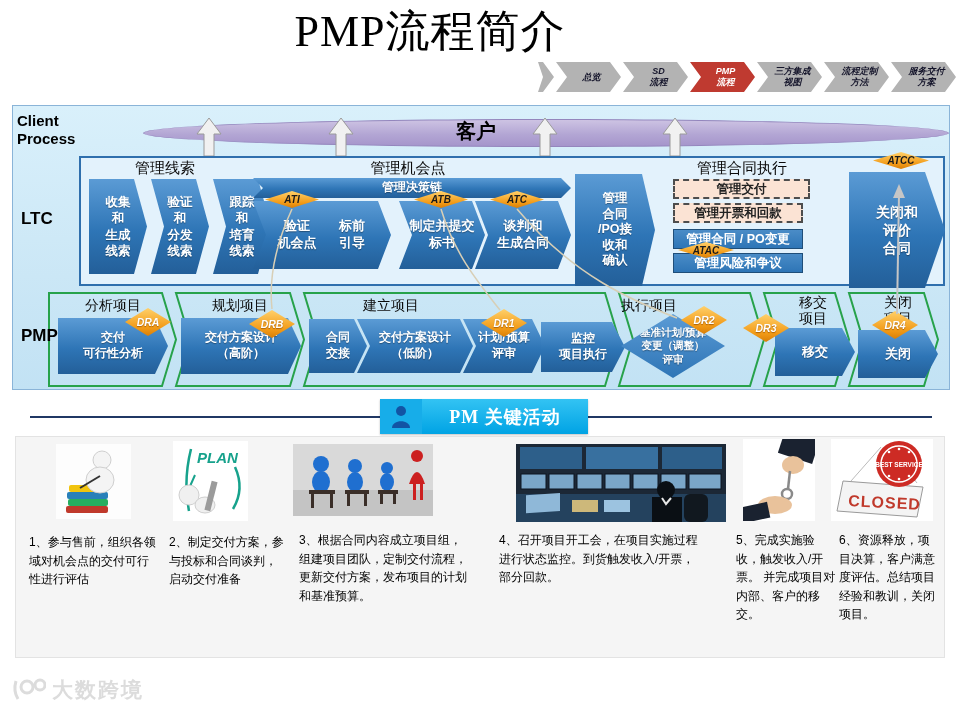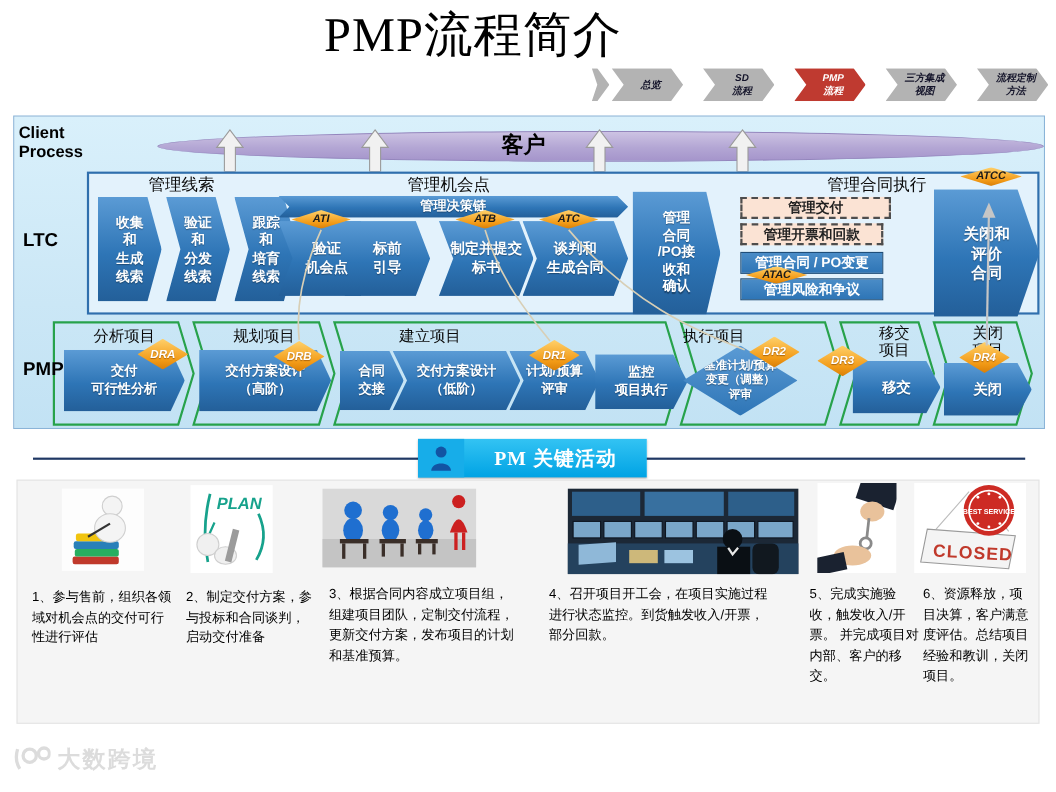--- a/index.html
+++ b/index.html
@@ -1,21 +1,21 @@
 <!DOCTYPE html>
 <html><head>
 <meta charset="utf-8">
 <style>
   html,body{margin:0;padding:0;background:#fff;}
   .slide{position:relative;width:960px;height:720px;background:#fff;overflow:hidden;font-family:"Liberation Sans",sans-serif;}
   [data-bind]{white-space:pre-line;}
   .abs{position:absolute;}
   .page-title{position:absolute;left:120px;top:2px;width:620px;text-align:center;font-family:"Liberation Serif",serif;font-size:44px;color:#000;font-weight:400;letter-spacing:1px;}
   
-  .nav{position:absolute;left:556px;top:62px;width:402px;height:14px;display:flex;gap:18px;}
+  .nav{position:absolute;left:556px;top:62px;width:402px;height:14px;display:flex;gap:2px;}
   .nav-item{flex:0 0 65px;height:30px;display:flex;align-items:center;justify-content:center;text-align:center;font-size:9px;font-weight:bold;font-style:italic;line-height:1.2;color:#14142a;background:#b3b3b3;clip-path:polygon(0 0,calc(100% - 11px) 0,100% 50%,calc(100% - 11px) 100%,0 100%,11px 50%);padding-left:6px;box-sizing:border-box;}
   .nav-item.active{background:#bf3a30;color:#fff;}
   .nav-frag{position:absolute;left:538px;top:62px;width:16px;height:30px;background:#b3b3b3;clip-path:polygon(0 0,5px 0,100% 50%,5px 100%,0 100%,5px 50%);}
   
   .diagram{position:absolute;left:12px;top:105px;width:936px;height:283px;background:linear-gradient(180deg,#d9f0fb 0%,#cbe7f6 60%,#c2e2f4 100%);border:1px solid #8ab4d8;}
   .cust{position:absolute;left:130px;top:13px;width:806px;height:28px;border-radius:50%;background:linear-gradient(180deg,#cdc3e3 0%,#b3a6d4 55%,#a595cb 100%);border:1px solid #9486bd;box-sizing:border-box;}
   .cust-label{position:absolute;left:408px;top:12px;width:110px;text-align:center;font-size:20px;font-weight:bold;color:#000;}
   .side-label{position:absolute;font-weight:bold;color:#000;}
   .ltc-box{position:absolute;left:66px;top:50px;width:866px;height:130px;background:#e3f2fc;border:2px solid #2f6fad;box-sizing:border-box;}
   .hdr{position:absolute;text-align:center;font-size:15px;color:#0b0b0b;}
@@ -130,21 +130,21 @@
     <div class="chev" data-bind="diagram.ltc.opportunity.steps.1" style="left:300px;top:95px;width:78px;height:68px;font-size:13px;">标前
 引导</div>
     <div class="chev" data-bind="diagram.ltc.opportunity.steps.2" style="left:386px;top:95px;width:86px;height:68px;font-size:13px;">制定并提交
 标书</div>
     <div class="chev" data-bind="diagram.ltc.opportunity.steps.3" style="left:462px;top:95px;width:96px;height:68px;font-size:13px;">谈判和
 生成合同</div>
     <div class="gate ltc" data-bind="diagram.ltc.opportunity.gates.0" style="left:252px;top:85px;width:54px;height:17px;">ATI</div>
     <div class="gate ltc" data-bind="diagram.ltc.opportunity.gates.1" style="left:401px;top:85px;width:54px;height:17px;">ATB</div>
     <div class="gate ltc" data-bind="diagram.ltc.opportunity.gates.2" style="left:477px;top:85px;width:54px;height:17px;">ATC</div>
 
-    <div class="hdr" data-bind="diagram.ltc.execution.header" style="left:659px;top:53px;width:250px;">管理合同执行</div>
+    <div class="hdr" data-bind="diagram.ltc.execution.header" style="left:604px;top:53px;width:250px;">管理合同执行</div>
     <div class="chev flat" data-bind="diagram.ltc.execution.receive" style="left:562px;top:68px;width:80px;height:112px;font-size:12.5px;line-height:1.25;">管理
 合同
 /PO接
 收和
 确认</div>
     <div class="bar peach" data-bind="diagram.ltc.execution.bars.0" style="left:660px;top:73px;width:137px;height:20px;">管理交付</div>
     <div class="bar peach" data-bind="diagram.ltc.execution.bars.1" style="left:660px;top:97px;width:130px;height:20px;">管理开票和回款</div>
     <div class="bar blue" data-bind="diagram.ltc.execution.bars.2" style="left:660px;top:123px;width:130px;height:20px;">管理合同 / PO变更</div>
     <div class="bar blue" data-bind="diagram.ltc.execution.bars.3" style="left:660px;top:147px;width:130px;height:20px;">管理风险和争议</div>
     <div class="gate ltc" data-bind="diagram.ltc.execution.gate_atac" style="left:665px;top:136px;width:56px;height:16px;">ATAC</div>

